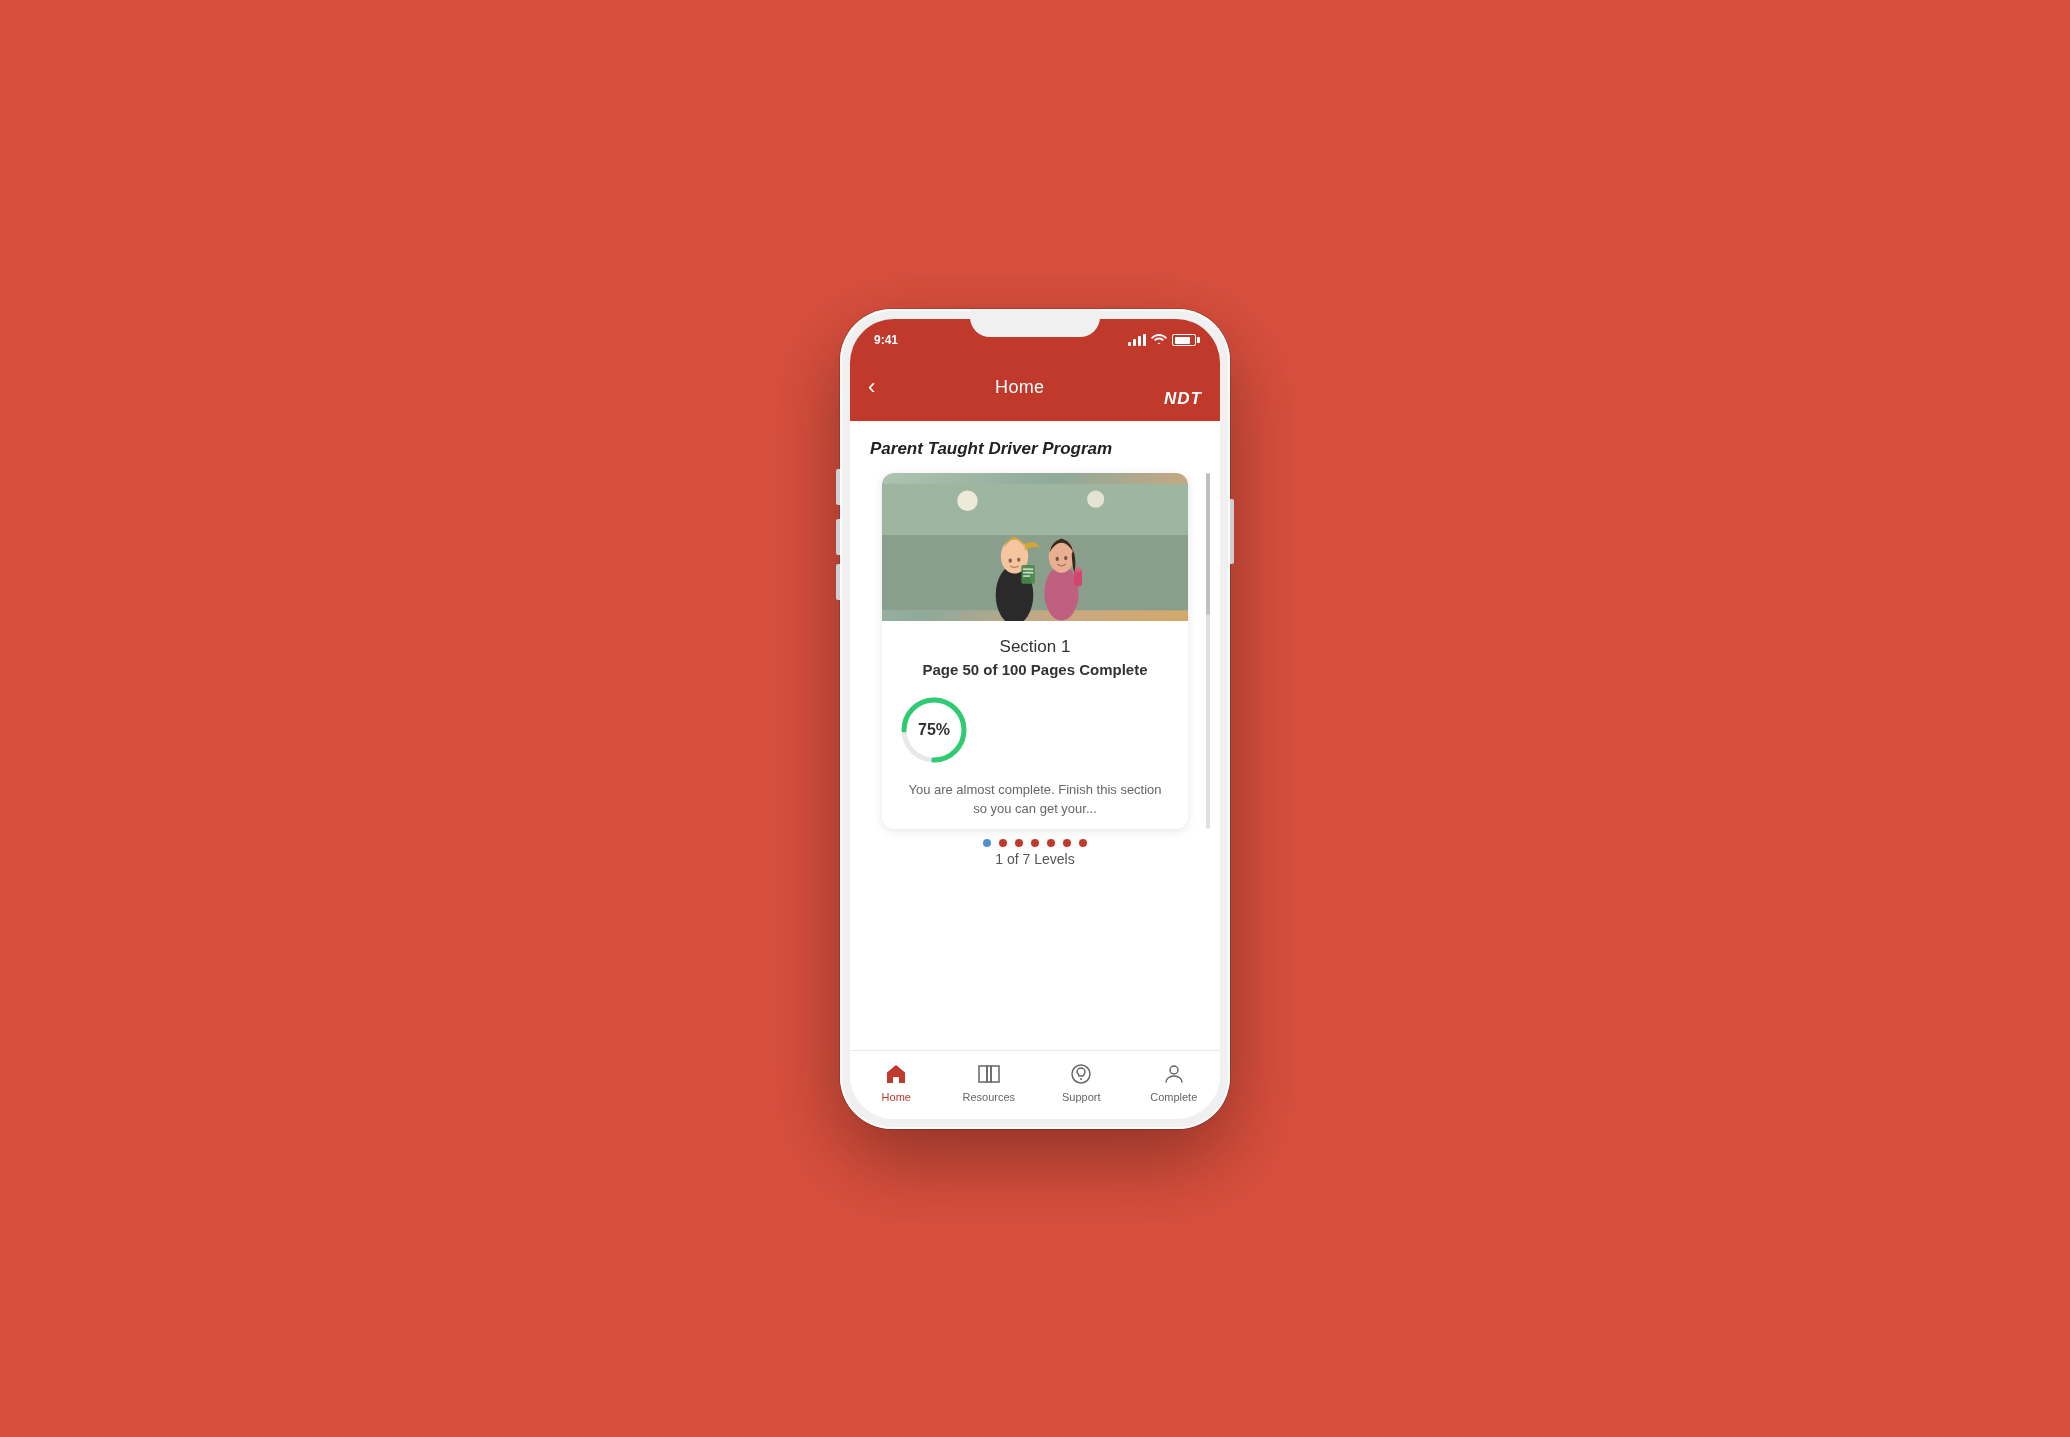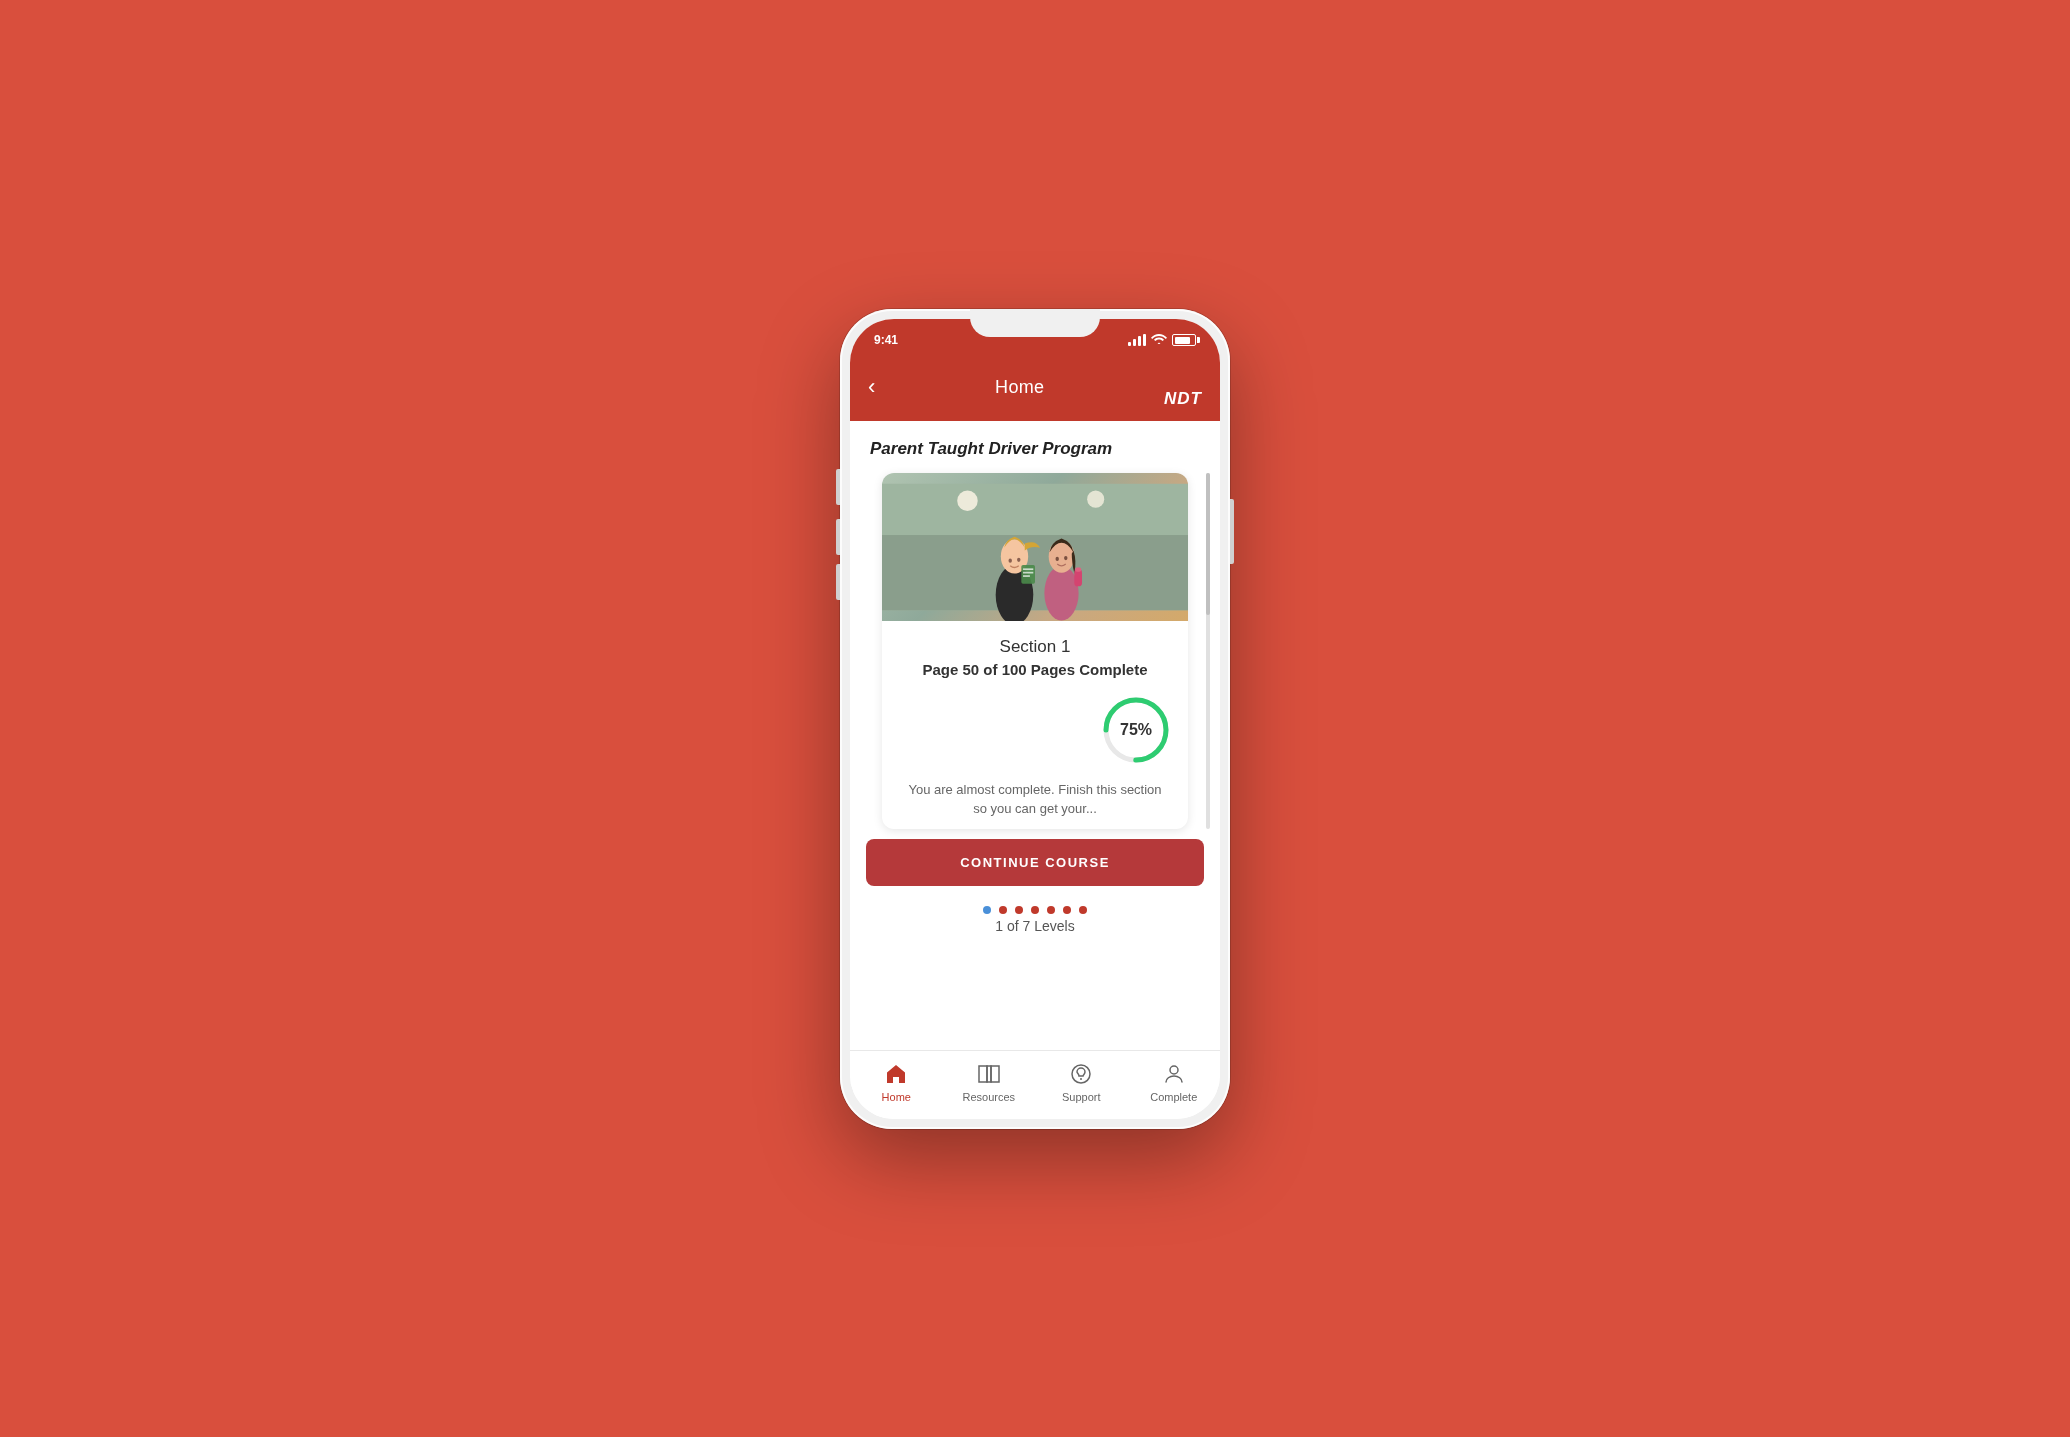--- a/index.html
+++ b/index.html
@@ -228,21 +228,21 @@
     .pages-label {
       font-size: 15px;
       font-weight: 700;
       color: #333;
       margin-bottom: 16px;
     }
 
     
     .progress-circle-container {
       display: flex;
-      justify-content: flex-end;
+      justify-content: flex-start;
       margin-bottom: 14px;
     }
 
     .progress-circle {
       width: 72px;
       height: 72px;
       position: relative;
     }
 
     .progress-circle svg {
@@ -481,21 +481,20 @@
 
             <p class="description-text">You are almost complete. Finish this section so you can get your...</p>
           </div>
         </div>
 
         <div class="scroll-indicator">
           <div class="scroll-thumb"></div>
         </div>
       </div>
 
-      <button class="continue-btn">CONTINUE COURSE</button>
 
       <div class="dots-container">
         <div class="dot active"></div>
         <div class="dot"></div>
         <div class="dot"></div>
         <div class="dot"></div>
         <div class="dot"></div>
         <div class="dot"></div>
         <div class="dot"></div>
       </div>

